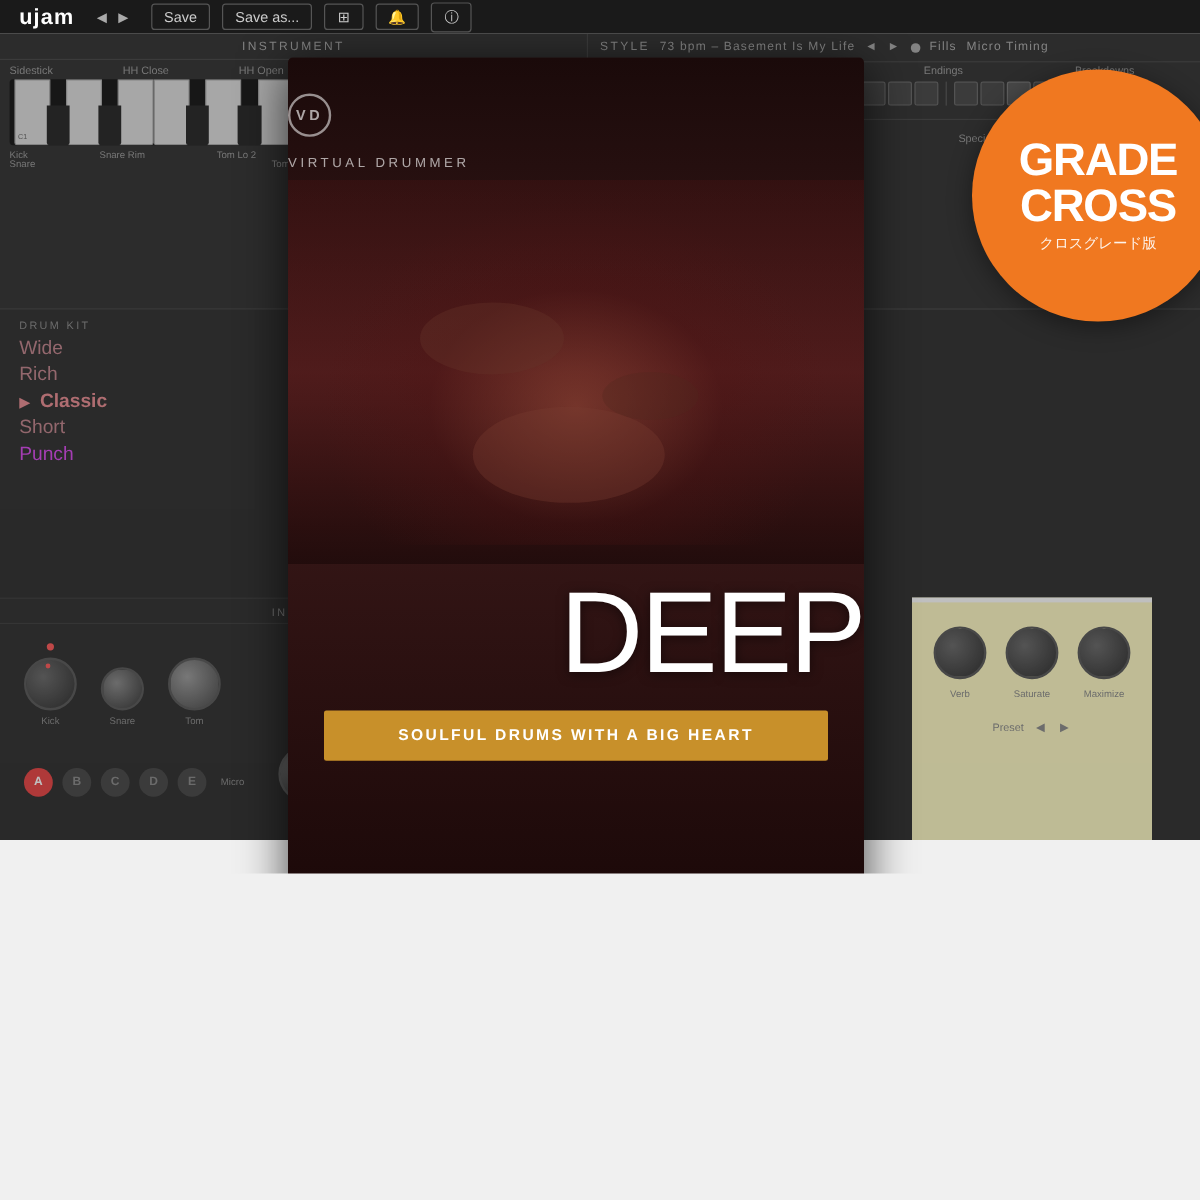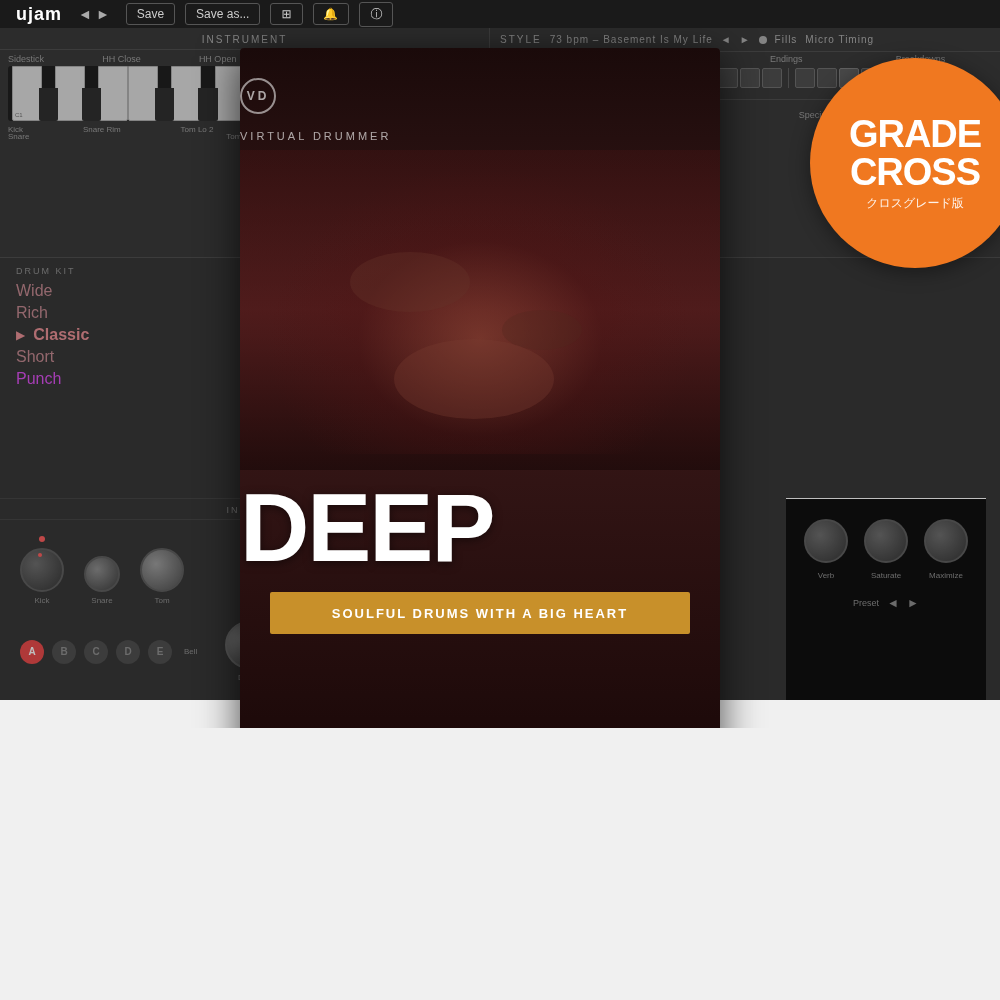--- a/index.html
+++ b/index.html
@@ -236,25 +236,25 @@
       align-items: center;
       justify-content: center;
     }
     .type-btn.active { background: #e84040; }
     .type-btn.inactive { background: #444; color: #888; }
     .type-label { font-size: 8px; color: #888; margin-left: 4px; }
 
     
     #right-panel {
       position: absolute;
-      top: 470px; left: 786px;
+      top: 470px; left: 760px;
       width: 200px;
       height: 230px;
-      background: #000000;
-      border-top: 1px solid #ffffff;
+      background: #fef9c3;
+      border-top: 4px solid #ffffff;
       opacity: 0.7;
     }
     .right-knob-row {
       display: flex;
       justify-content: center;
       gap: 16px;
       padding: 20px 10px 8px;
     }
     .right-knob-label { font-size: 8px; color: #888; text-align: center; margin-top: 4px; }
 
@@ -299,23 +299,23 @@
     .card-drum-img {
       width: 100%;
       height: 320px;
       background: linear-gradient(to bottom, rgba(80,20,20,0.3) 0%, rgba(100,30,30,0.5) 50%, rgba(30,10,10,0.8) 100%);
       position: relative;
       display: flex;
       align-items: center;
       justify-content: center;
     }
     .card-deep-title {
-      text-align: left;
+      text-align: right;
       font-size: 96px;
-      font-weight: 700;
+      font-weight: 400;
       color: #fff;
       letter-spacing: -2px;
       line-height: 1;
       padding: 10px 0 0;
       text-shadow: 0 2px 10px rgba(0,0,0,0.5);
     }
     .card-subtitle-bar {
       background: #c8902a;
       text-align: center;
       padding: 12px 0;
@@ -545,21 +545,21 @@
         <div class="knob large" style="background:radial-gradient(circle at 35% 35%, #999, #444);"></div>
         <span class="knob-label">Tom</span>
       </div>
     </div>
     <div class="type-row">
       <button class="type-btn active">A</button>
       <button class="type-btn inactive">B</button>
       <button class="type-btn inactive">C</button>
       <button class="type-btn inactive">D</button>
       <button class="type-btn inactive">E</button>
-      <span class="type-label">Bell</span>
+      <span class="type-label">Micro</span>
       <div class="knob-container" style="margin-left:20px;">
         <div style="width:48px;height:48px;border-radius:50%;background:radial-gradient(circle at 35% 35%, #888, #333);border:2px solid #666;"></div>
         <span class="knob-label">Decay</span>
       </div>
     </div>
   </div>
 
   <div id="right-panel">
     <div class="right-knob-row">
       <div class="knob-container">

